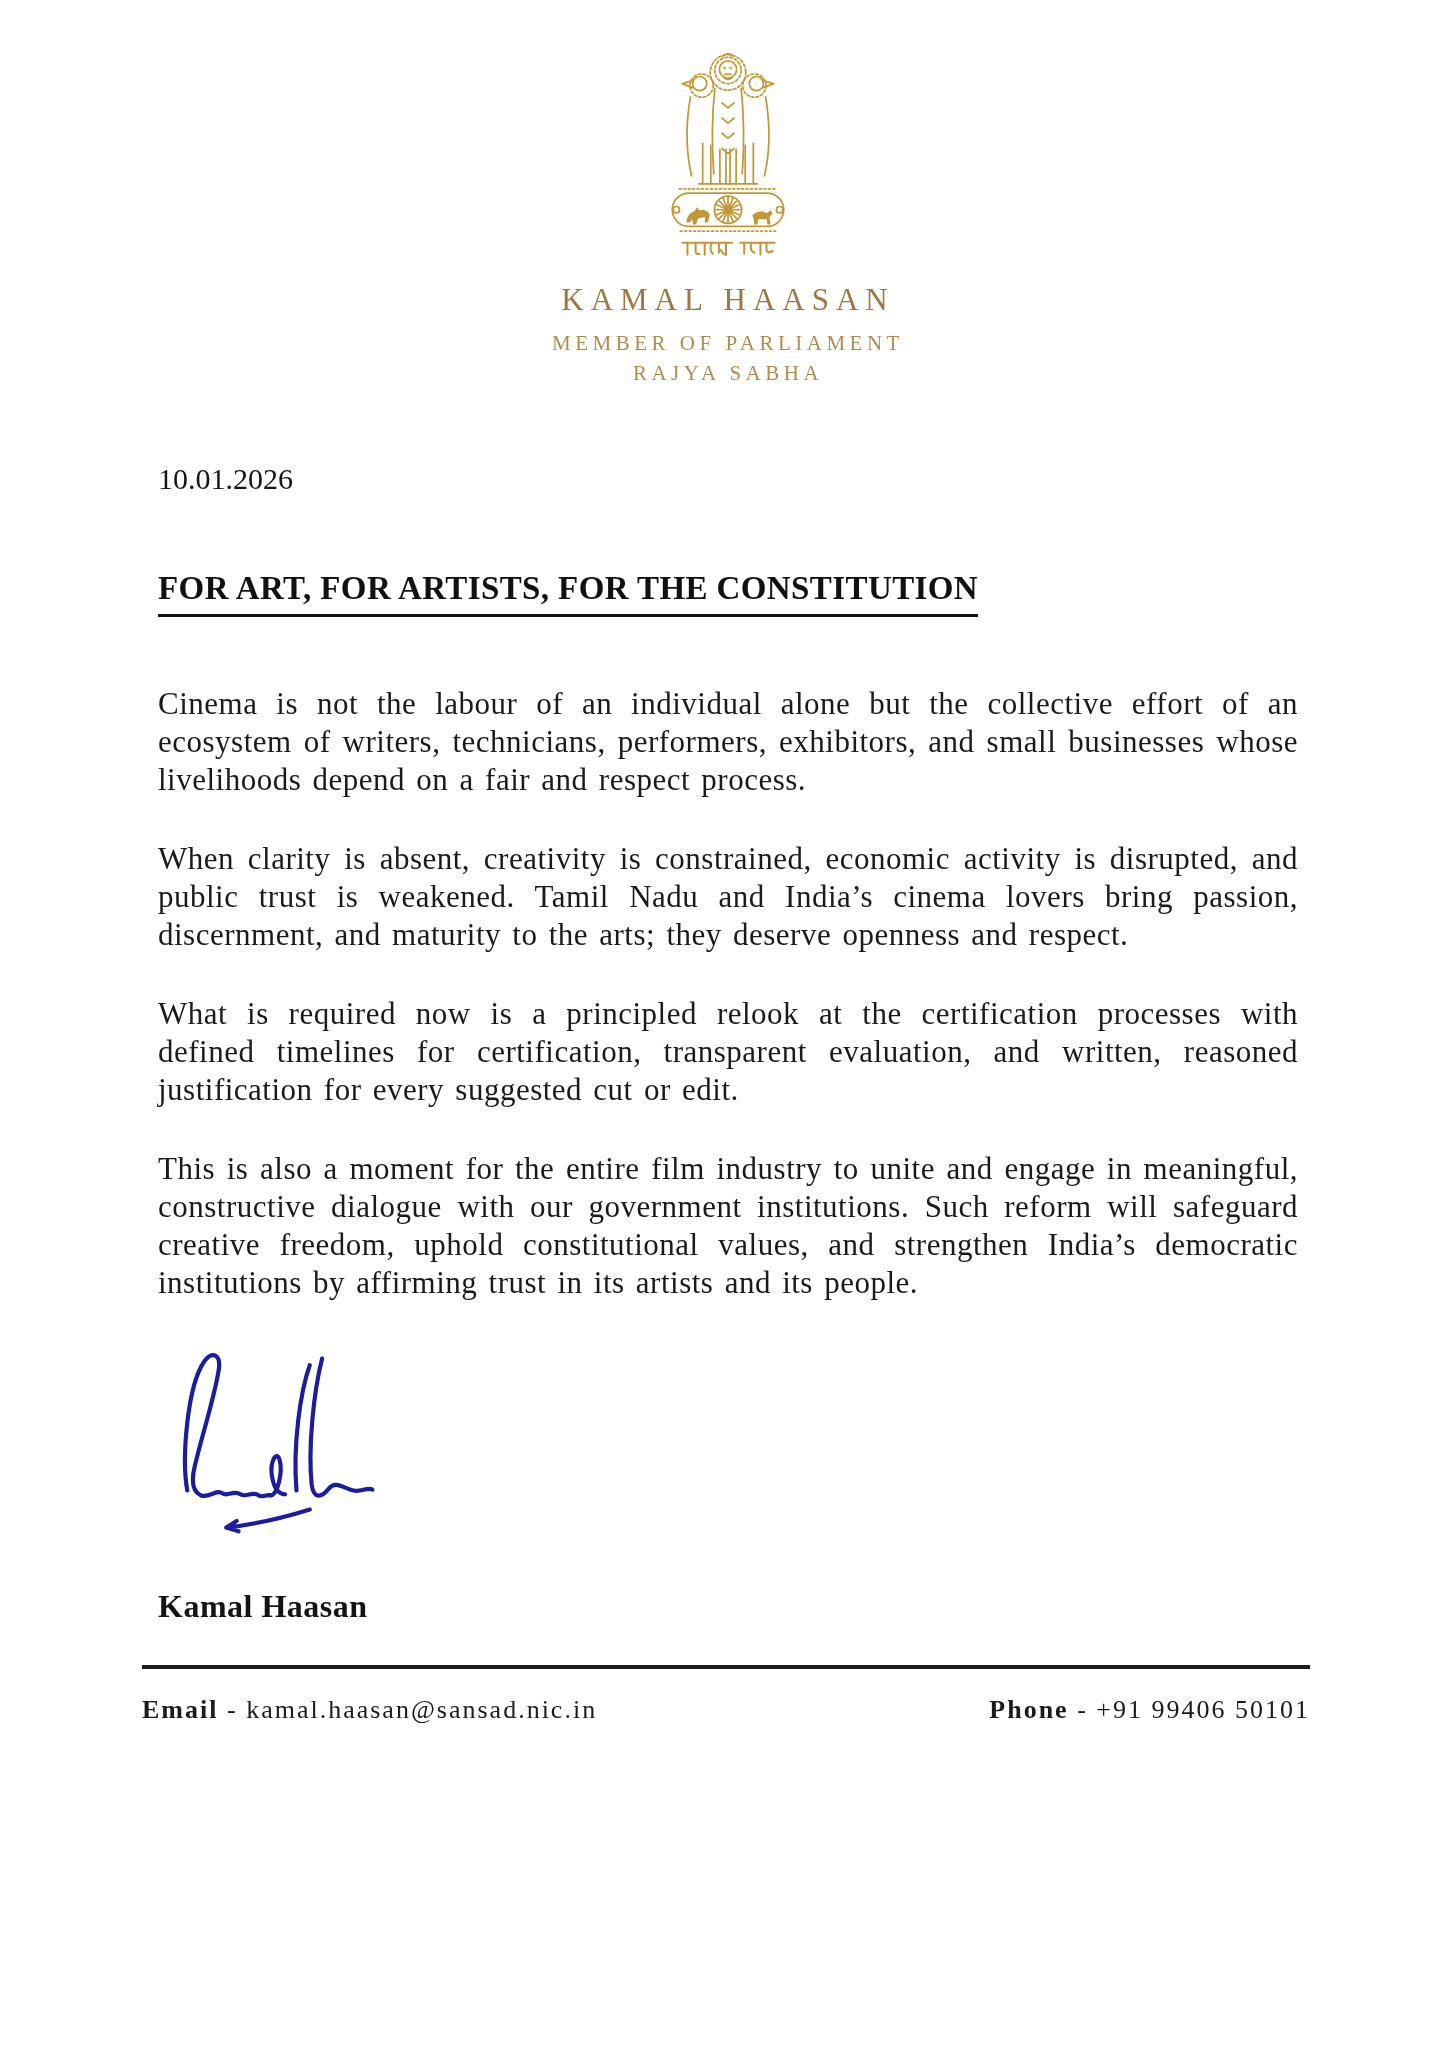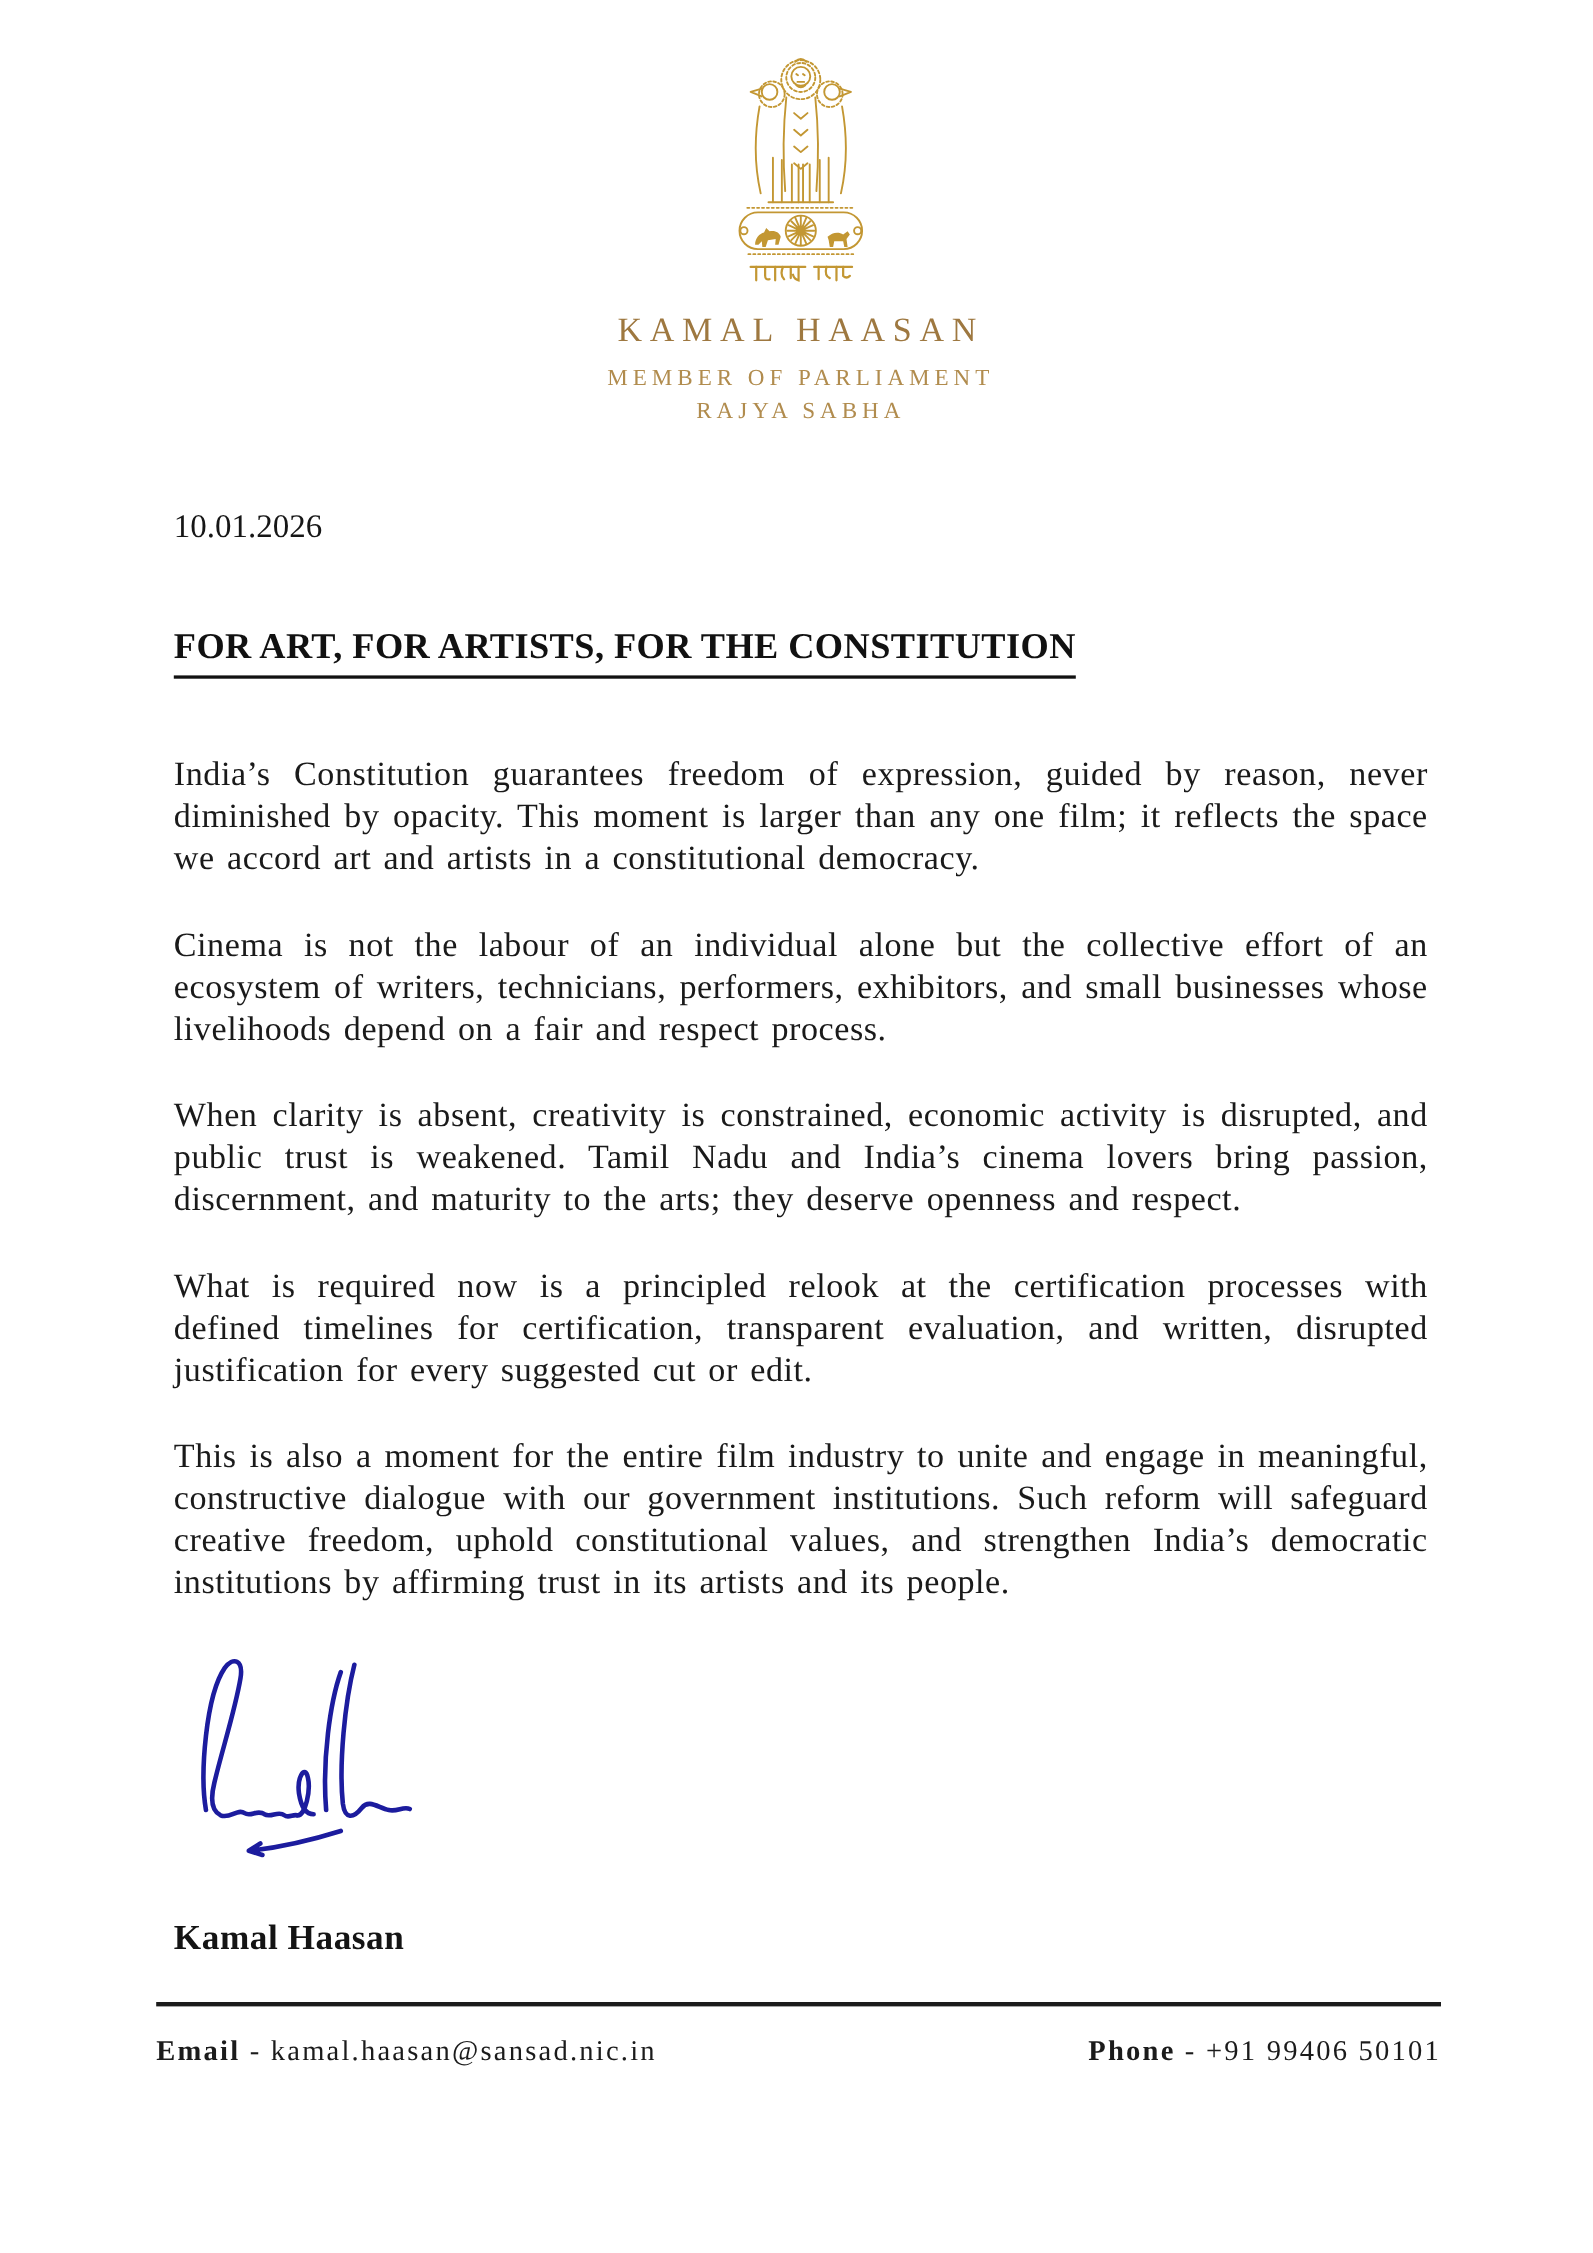--- a/index.html
+++ b/index.html
@@ -142,24 +142,23 @@
       <div class="lh-house">RAJYA SABHA</div>
     </header>
 
     <div class="date-line">10.01.2026</div>
 
     <div class="subject-line">
       <span class="subject-text">FOR ART, FOR ARTISTS, FOR THE CONSTITUTION</span>
     </div>
 
     <div class="letter-body">
-      <p>India’s Constitution guarantees freedom of expression, guided by reason, never diminished by opacity. This moment is larger than any one film; it reflects the space we accord art and artists in a constitutional democracy.</p>
       <p>Cinema is not the labour of an individual alone but the collective effort of an ecosystem of writers, technicians, performers, exhibitors, and small businesses whose livelihoods depend on a fair and respect process.</p>
       <p>When clarity is absent, creativity is constrained, economic activity is disrupted, and public trust is weakened. Tamil Nadu and India’s cinema lovers bring passion, discernment, and maturity to the arts; they deserve openness and respect.</p>
-      <p>What is required now is a principled relook at the certification processes with defined timelines for certification, transparent evaluation, and written, disrupted justification for every suggested cut or edit.</p>
+      <p>What is required now is a principled relook at the certification processes with defined timelines for certification, transparent evaluation, and written, reasoned justification for every suggested cut or edit.</p>
       <p>This is also a moment for the entire film industry to unite and engage in meaningful, constructive dialogue with our government institutions. Such reform will safeguard creative freedom, uphold constitutional values, and strengthen India’s democratic institutions by affirming trust in its artists and its people.</p>
     </div>
 
     <div class="signature-wrap">
       <svg width="235" height="190" viewBox="0 0 230 200" aria-hidden="true">
         <g fill="none" stroke-width="4.4" stroke-linecap="round" stroke-linejoin="round" stroke="#1C1C9E">
           <path d="M20,150 C14,116 20,40 38,14 C46,3 56,6 53,24 C48,54 35,94 28,124 C24,140 26,151 34,155 C43,159 50,148 57,153 C63,157 69,149 76,154 C82,158 89,150 95,155 C99,158 103,154 107,155"></path>
           <path d="M107,155 C115,157 121,130 117,117 C114,108 107,119 109,134 C111,147 116,154 123,154"></path>
           <path d="M135,150 C131,102 139,46 149,18"></path>
           <path d="M162,11 C153,46 147,106 151,144 C153,159 161,158 169,148 C176,139 185,148 195,150 C203,152 209,146 215,149"></path>

